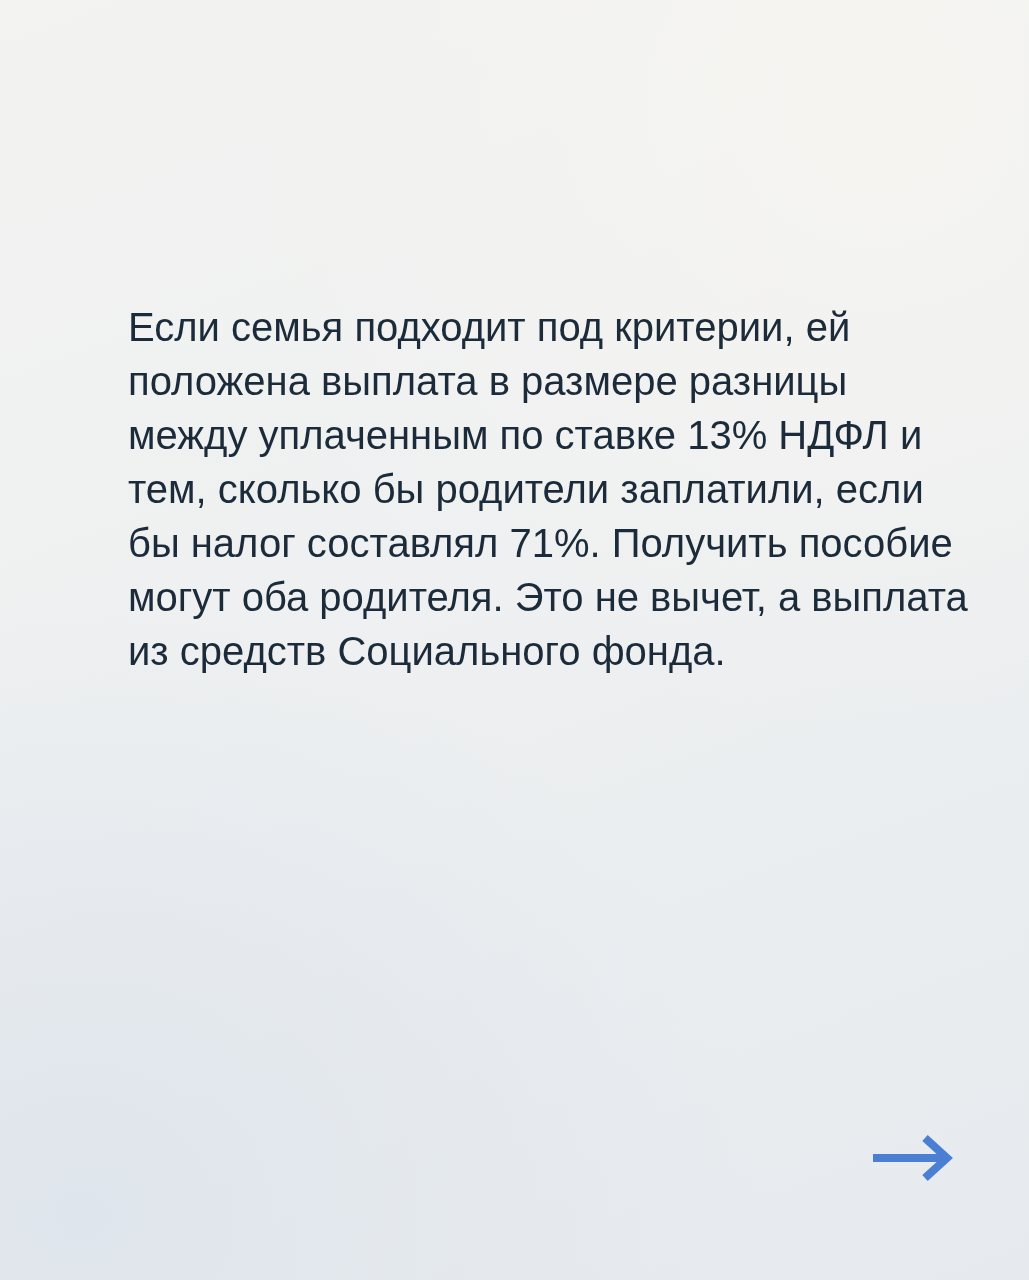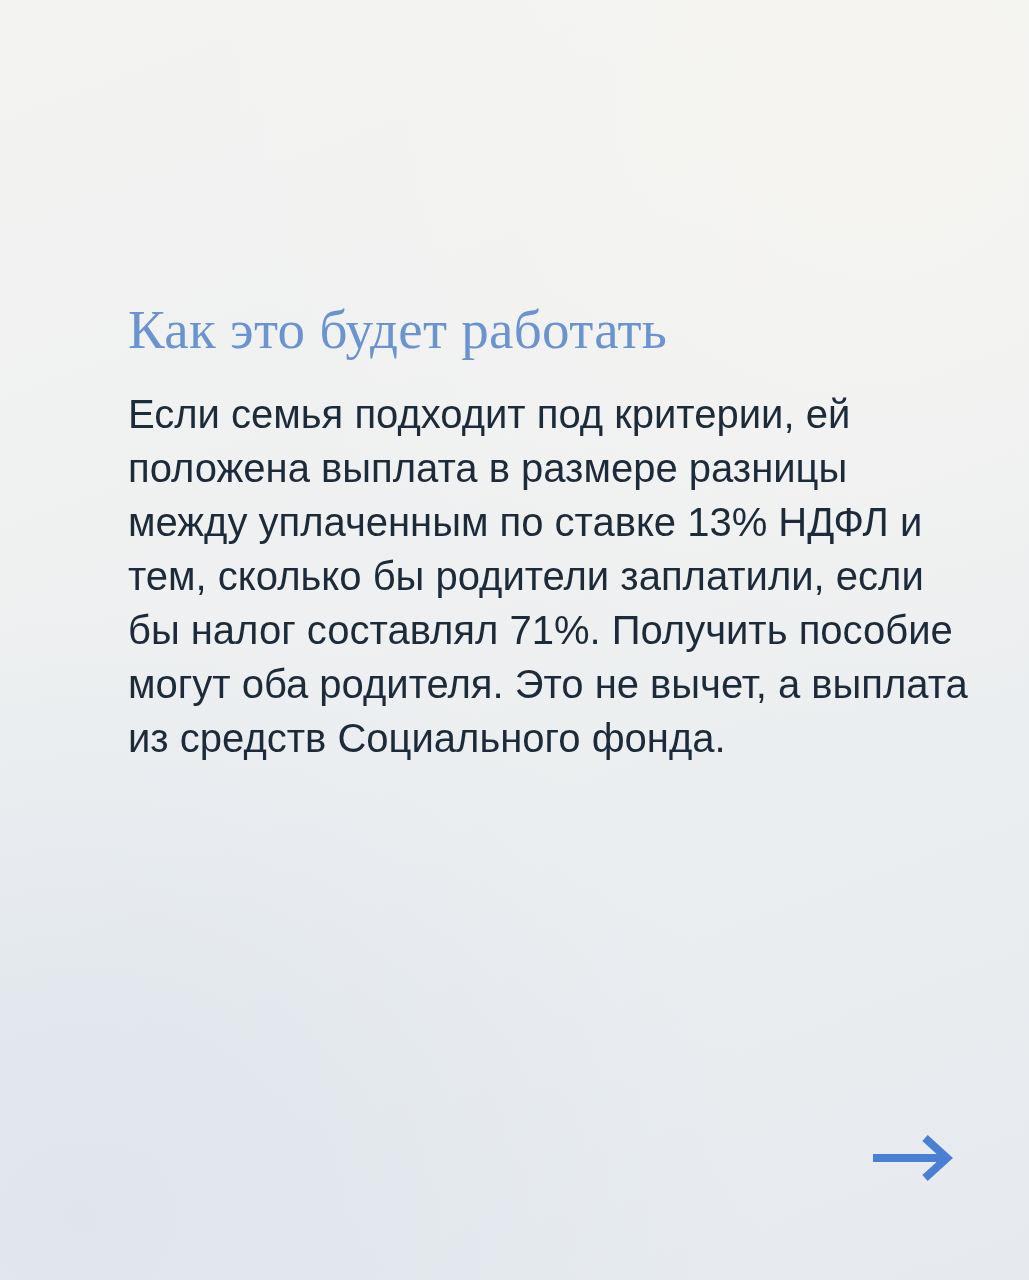--- a/index.html
+++ b/index.html
@@ -61,21 +61,20 @@
   .next-arrow svg {
     display: block;
   }
 </style>
 </head>
 <body>
 
 <div class="slide">
 
   <div class="content">
-    <h1 class="headline">Как это будет работать</h1>
     <p class="body-text">Если семья подходит под критерии, ей положена выплата в размере разницы между уплаченным по ставке 13% НДФЛ и тем, сколько бы родители заплатили, если бы налог составлял 71%. Получить пособие могут оба родителя. Это не вычет, а выплата из средств Социального фонда.</p>
   </div>
 
   <div class="next-arrow">
     <span>
       <svg width="88" height="52" viewBox="0 0 88 52" aria-hidden="true">
         <line x1="2" y1="26" x2="74" y2="26" stroke="#4a7fd4" stroke-width="8" stroke-linecap="butt"></line>
         <polyline points="54,6 76,26 54,46" fill="none" stroke="#4a7fd4" stroke-width="8" stroke-linecap="butt" stroke-linejoin="miter"></polyline>
       </svg>
     </span>

